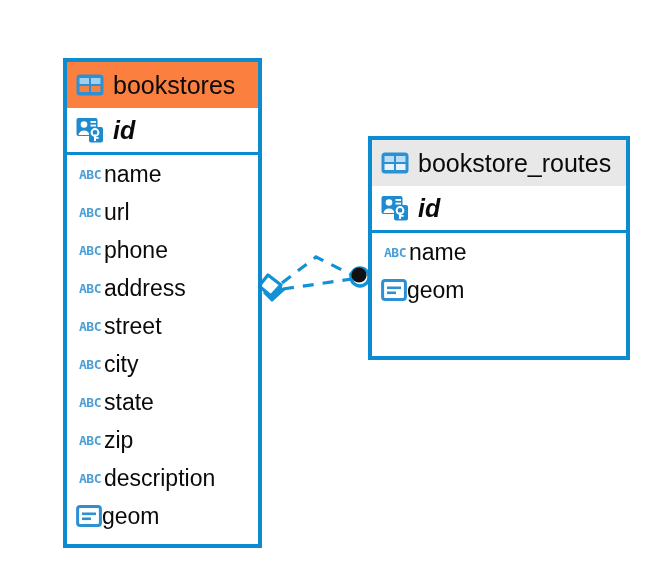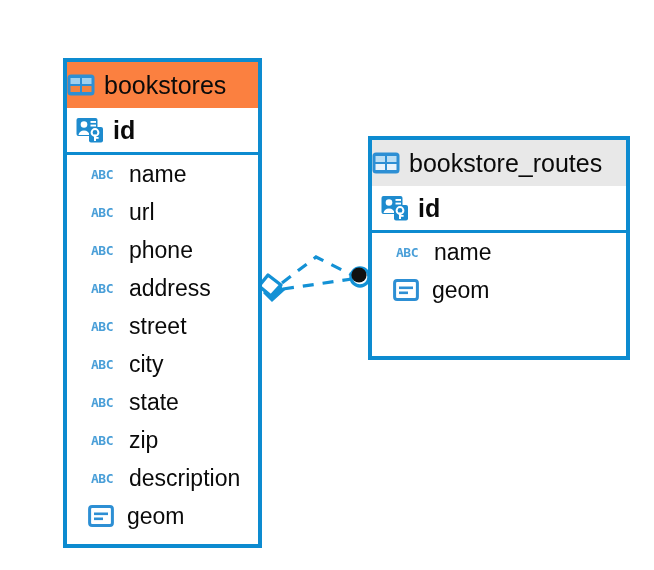--- a/index.html
+++ b/index.html
@@ -28,20 +28,21 @@
     box-sizing: border-box;
     border: 4px solid #0D8BD0;
     background: #ffffff;
   }
 
   .entity-header {
     display: flex;
     align-items: center;
     box-sizing: border-box;
     height: 46px;
+    padding-left: 9px;
     gap: 9px;
   }
   .entity-header.accent   { background: #FB8040; }
   .entity-header.neutral  { background: #E8E8E8; }
 
   .entity-title {
     font-size: 25px;
     color: #0a0a0a;
     line-height: 1;
     white-space: nowrap;
@@ -49,35 +50,36 @@
 
   .pk-row {
     display: flex;
     align-items: center;
     box-sizing: border-box;
     height: 47px;
     padding-left: 9px;
     gap: 9px;
     border-bottom: 3px solid #0D8BD0;
     background: #ffffff;
+    font-style: italic;
   }
   .pk-row .field-label {
     font-size: 25px;
     font-weight: bold;
     color: #0a0a0a;
     line-height: 1;
   }
 
   .field-row {
     display: flex;
     align-items: center;
     box-sizing: border-box;
     height: 38px;
-    padding-left: 21px;
-    gap: 13px;
+    padding-left: 9px;
+    gap: 0;
     background: #ffffff;
   }
   .field-row .field-label {
     font-size: 23px;
     color: #0a0a0a;
     line-height: 1;
     white-space: nowrap;
   }
 
   

